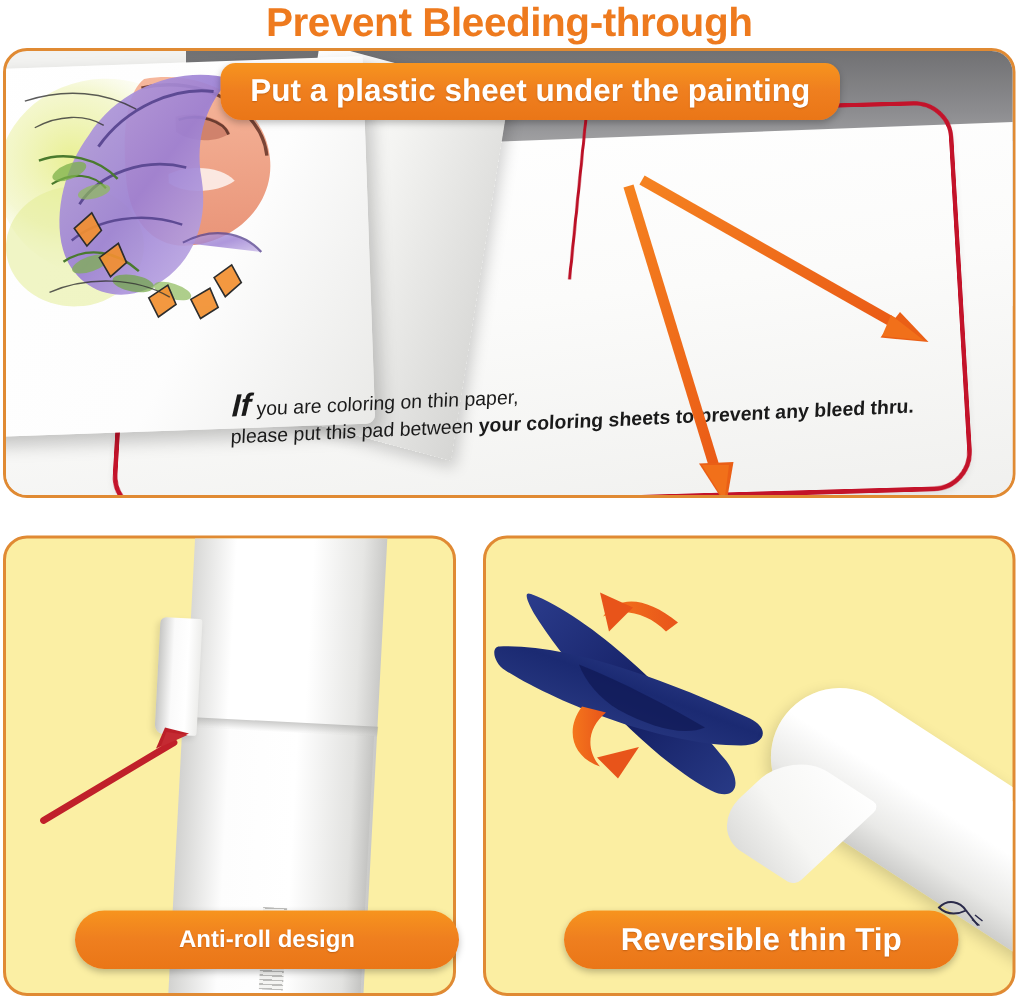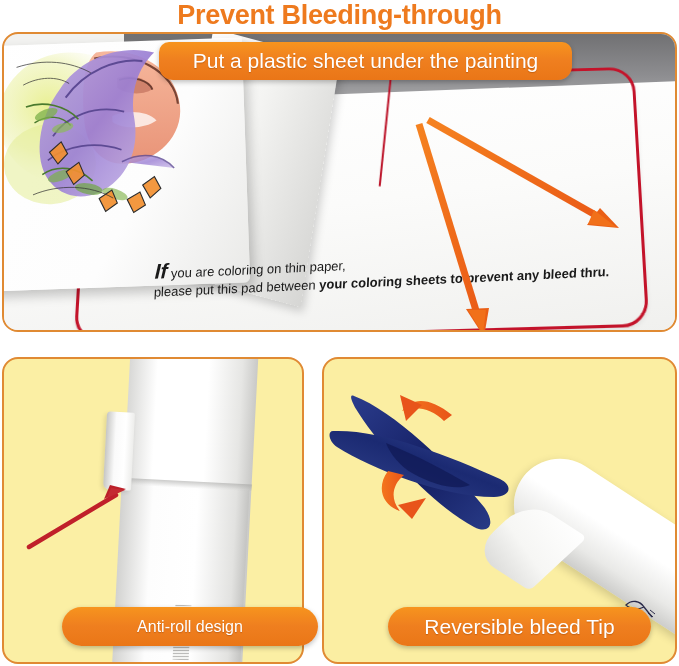--- a/index.html
+++ b/index.html
@@ -142,28 +142,27 @@
 
   
   .arrow-svg { position: absolute; left: 0; top: 0; width: 675px; height: 300px; pointer-events: none; }
 
   
   .banner {
     position: absolute;
     background: linear-gradient(180deg,#f7941e 0%, #ef7f1f 48%, #ea7617 100%);
     border-radius: 20px;
     color: #ffffff;
-    font-weight: normal;
+    font-weight: bold;
     text-align: center;
     display: flex;
     align-items: center;
     justify-content: center;
     box-shadow: 0 2px 5px rgba(0,0,0,0.25);
     text-shadow: 0 1px 1px rgba(120,50,0,0.35);
-    margin-left: 12px;
   }
 
   .banner-top {
     left: 147px; top: 42px;
     width: 413px; height: 38px;
     font-size: 21px;
     border-radius: 10px 10px 14px 14px;
     z-index: 40;
   }
 
@@ -424,13 +423,13 @@
   <div class="br-marker">
     <div class="shine" style="left:18px;top:8px;width:180px;height:18px;border-radius:12px;"></div>
   </div>
   <div class="br-marker-cone"></div>
   <svg class="br-tip-sketch" viewBox="0 0 36 36">
     <path d="M4 10 C10 4 18 6 22 12 C18 14 10 16 4 10 Z" fill="none" stroke="#2a2a4a" stroke-width="1.3"></path>
     <path d="M22 12 L30 22" stroke="#2a2a4a" stroke-width="1.3" fill="none"></path>
     <path d="M26 18 l5 4 M28 15 l5 4" stroke="#2a2a4a" stroke-width="1" fill="none"></path>
   </svg>
 </div>
-<div class="banner banner-br">Reversible bleed Tip</div>
+<div class="banner banner-br">Reversible thin Tip</div>
 
 </body></html>

